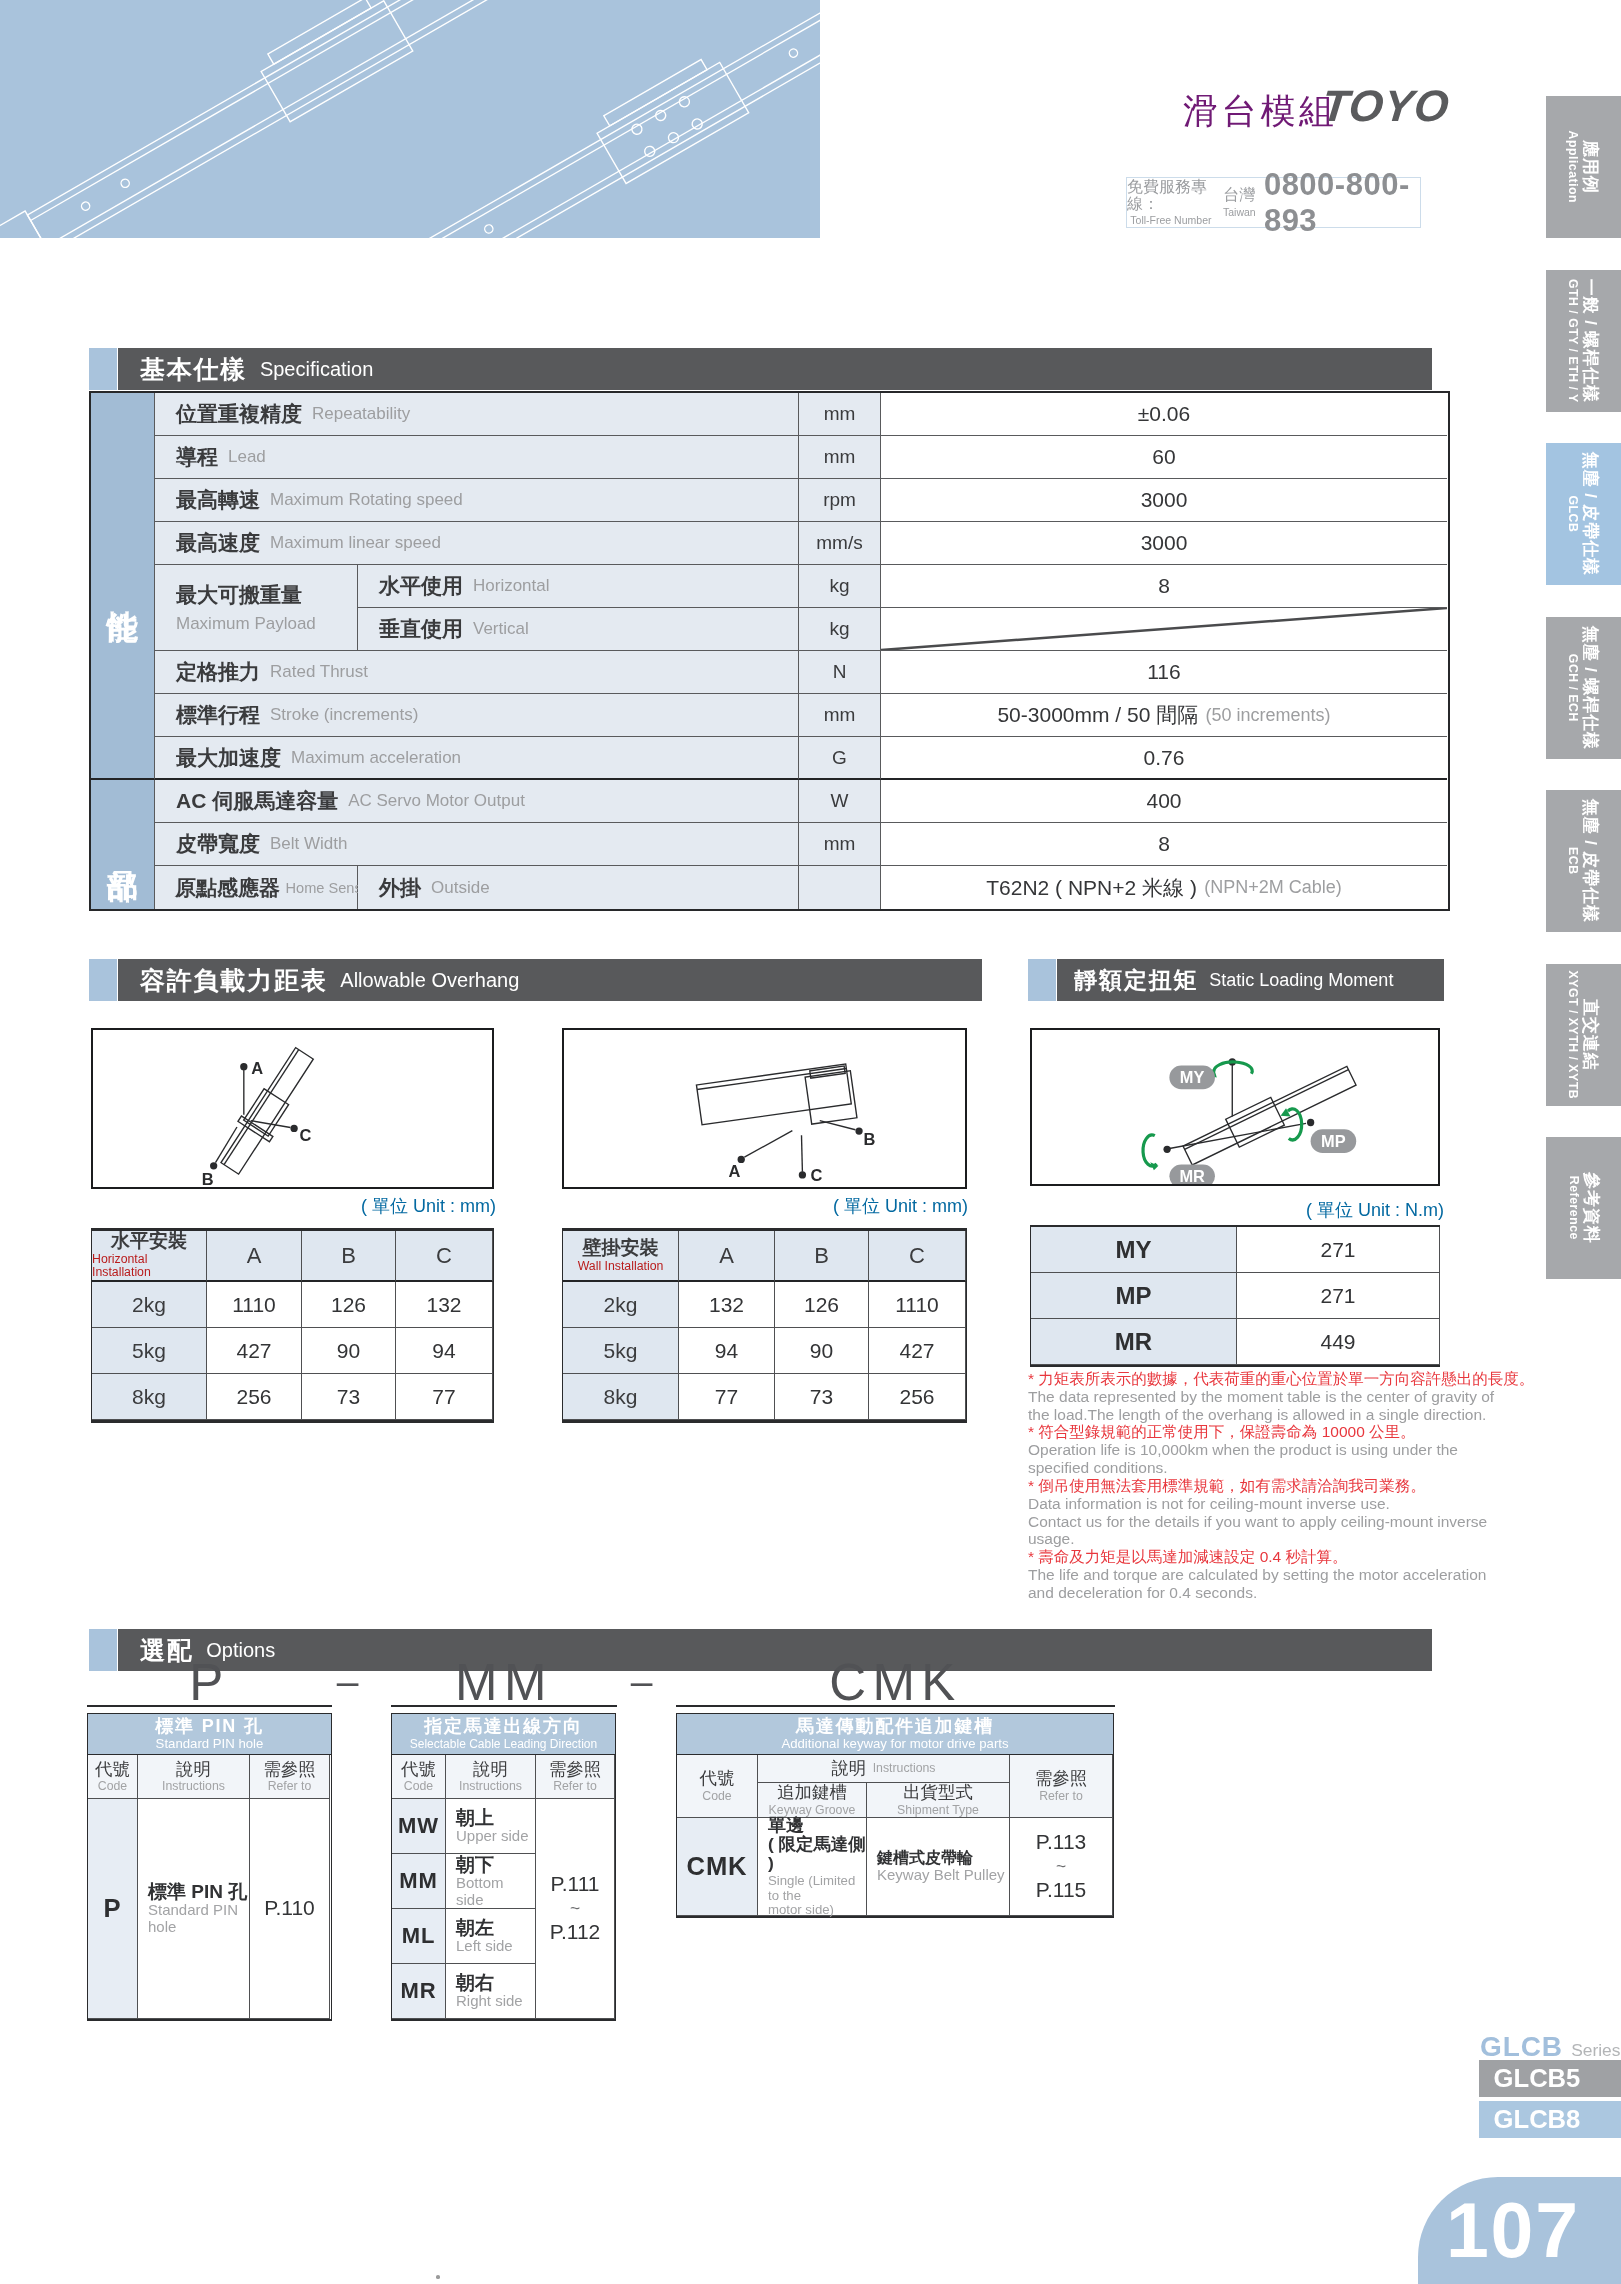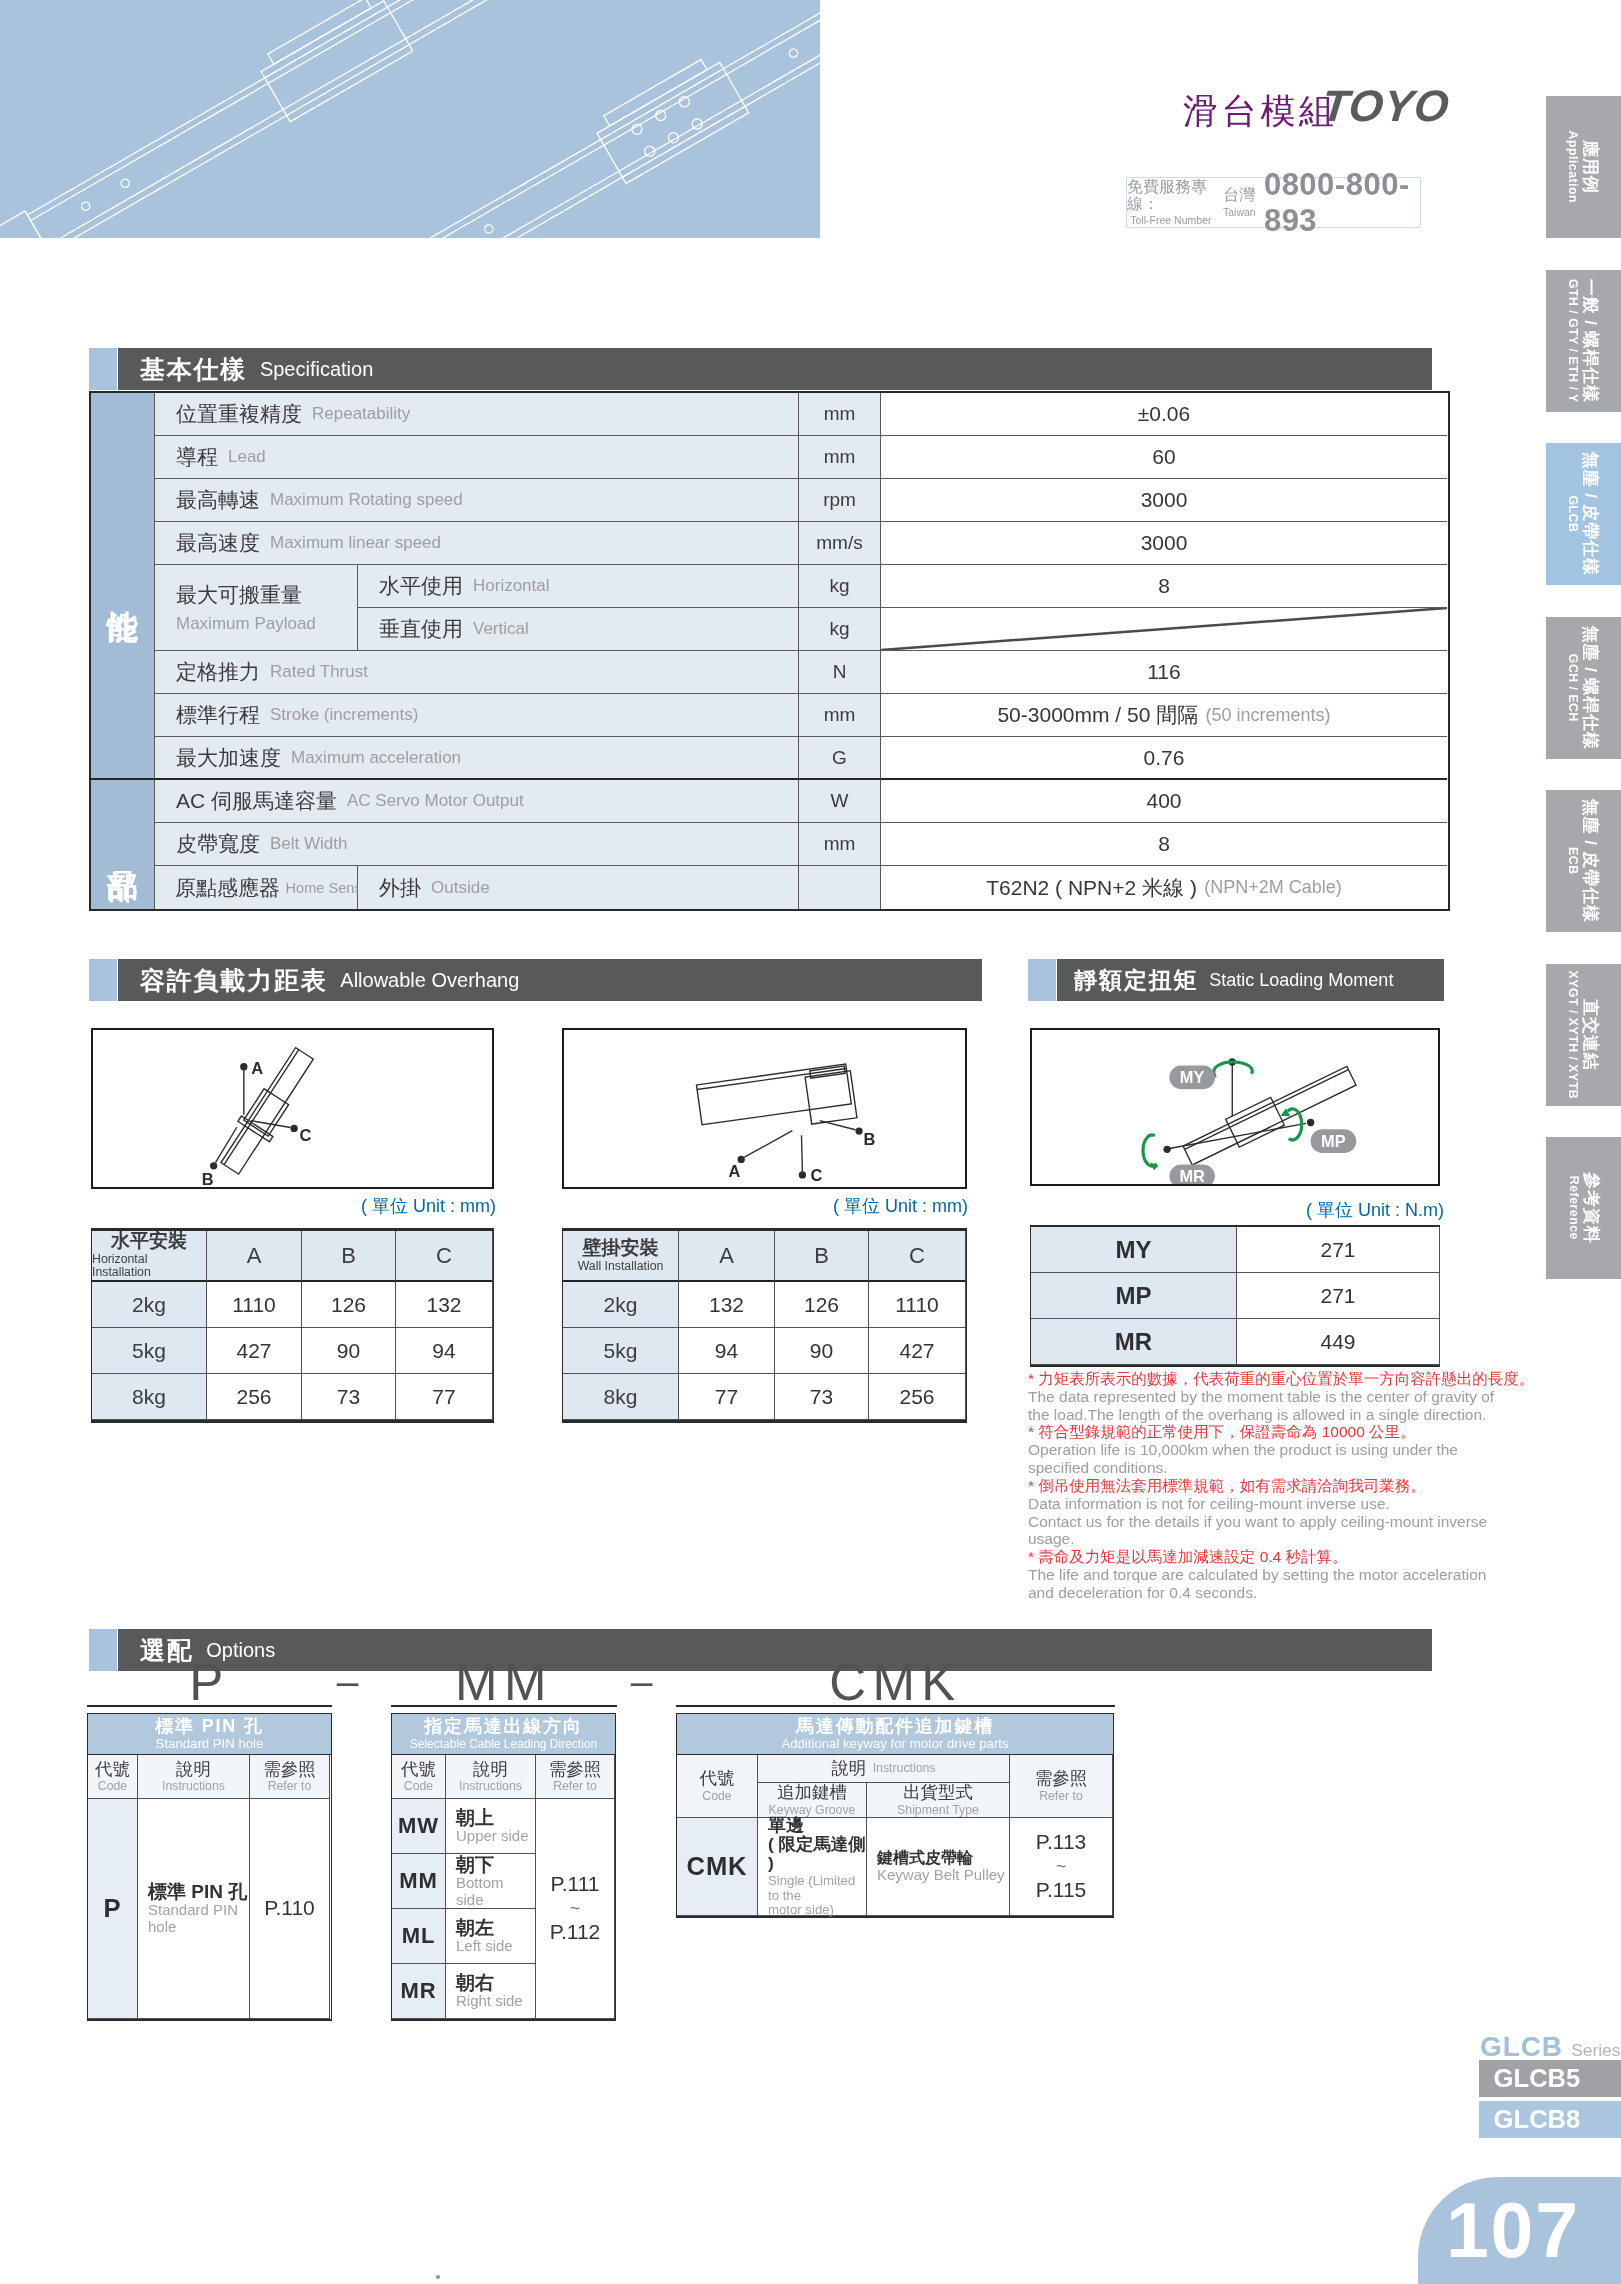--- a/index.html
+++ b/index.html
@@ -41,41 +41,41 @@
              grid-template-columns:64px 203px 441px 82px 566px;
              grid-template-rows:repeat(12,43px);
              border:2.3px solid #27282a;box-sizing:content-box;}
   .cell{border-right:0.9px solid #595a5c;border-bottom:0.9px solid #595a5c;
         display:flex;align-items:center;min-width:0;}
   .nr{border-right:none;} .nb{border-bottom:none;}
   .hb{border-bottom:2.7px solid #232426;}
   .cat{background:#a2bcd5;color:#fff;flex-direction:column;justify-content:center;
        font-size:31px;font-weight:bold;line-height:1.2;}
   .lab{background:#e4eaf1;padding-left:21px;gap:10px;}
-  .lab .zh{font-size:21px;font-weight:normal;color:#3a3b3d;white-space:nowrap;}
+  .lab .zh{font-size:21px;font-weight:bold;color:#3a3b3d;white-space:nowrap;}
   .lab .en{font-size:17px;color:#9d9ea0;white-space:nowrap;}
   .lab.tight{gap:5.5px;padding-left:20px;}
   .lab.tight .en{font-size:14.6px;}
   .stack{flex-direction:column;align-items:flex-start;justify-content:center;gap:4.6px;}
   .unit{background:#e4eaf1;justify-content:center;font-size:19px;color:#3a3b3d;}
   .val{background:#fff;justify-content:center;font-size:21px;color:#353638;gap:7.3px;position:relative;}
   .val .note{font-size:18px;color:#9d9ea0;}
 
   
   .diagbox{border:2.7px solid #1b1c1e;background:#fff;}
   .unitlab{position:absolute;font-size:18px;color:#0369a1;text-align:right;width:238px;}
 
   
   .ov-table{position:absolute;display:grid;background:#fff;
             border:1.4px solid #2a2b2d;border-top-width:3.2px;border-bottom-width:3.2px;}
   .oc{border-right:0.9px solid #4f5052;border-bottom:0.9px solid #4f5052;
       display:flex;align-items:center;justify-content:center;min-width:0;}
   .oc.hdr{background:#dfe7f0;flex-direction:column;line-height:1.1;}
   .oc.hdr .zh{font-size:19px;font-weight:bold;color:#3b3c3e;}
-  .oc.hdr .en{font-size:12.3px;color:#404040;margin-top:1px;}
+  .oc.hdr .en{font-size:12.3px;color:#b91c1c;margin-top:1px;}
   .oc.colh{background:#dfe7f0;font-size:22px;color:#3b3c3e;}
   .oc.loadc{background:#dfe7f0;font-size:21px;color:#3b3c3e;}
   .oc.v{background:#fff;font-size:21px;color:#333436;}
   .oc.hbb{border-bottom:2.3px solid #232426;}
   .sm-label{background:#dfe7f0;font-size:24px;font-weight:bold;color:#2f3032;}
 
   
   .notes{left:1028px;top:1371px;width:530px;line-height:1.06;}
   .notes div{white-space:nowrap;margin-bottom:1.4px;}
   .note-red{color:#e8373d;font-size:15.5px;}

